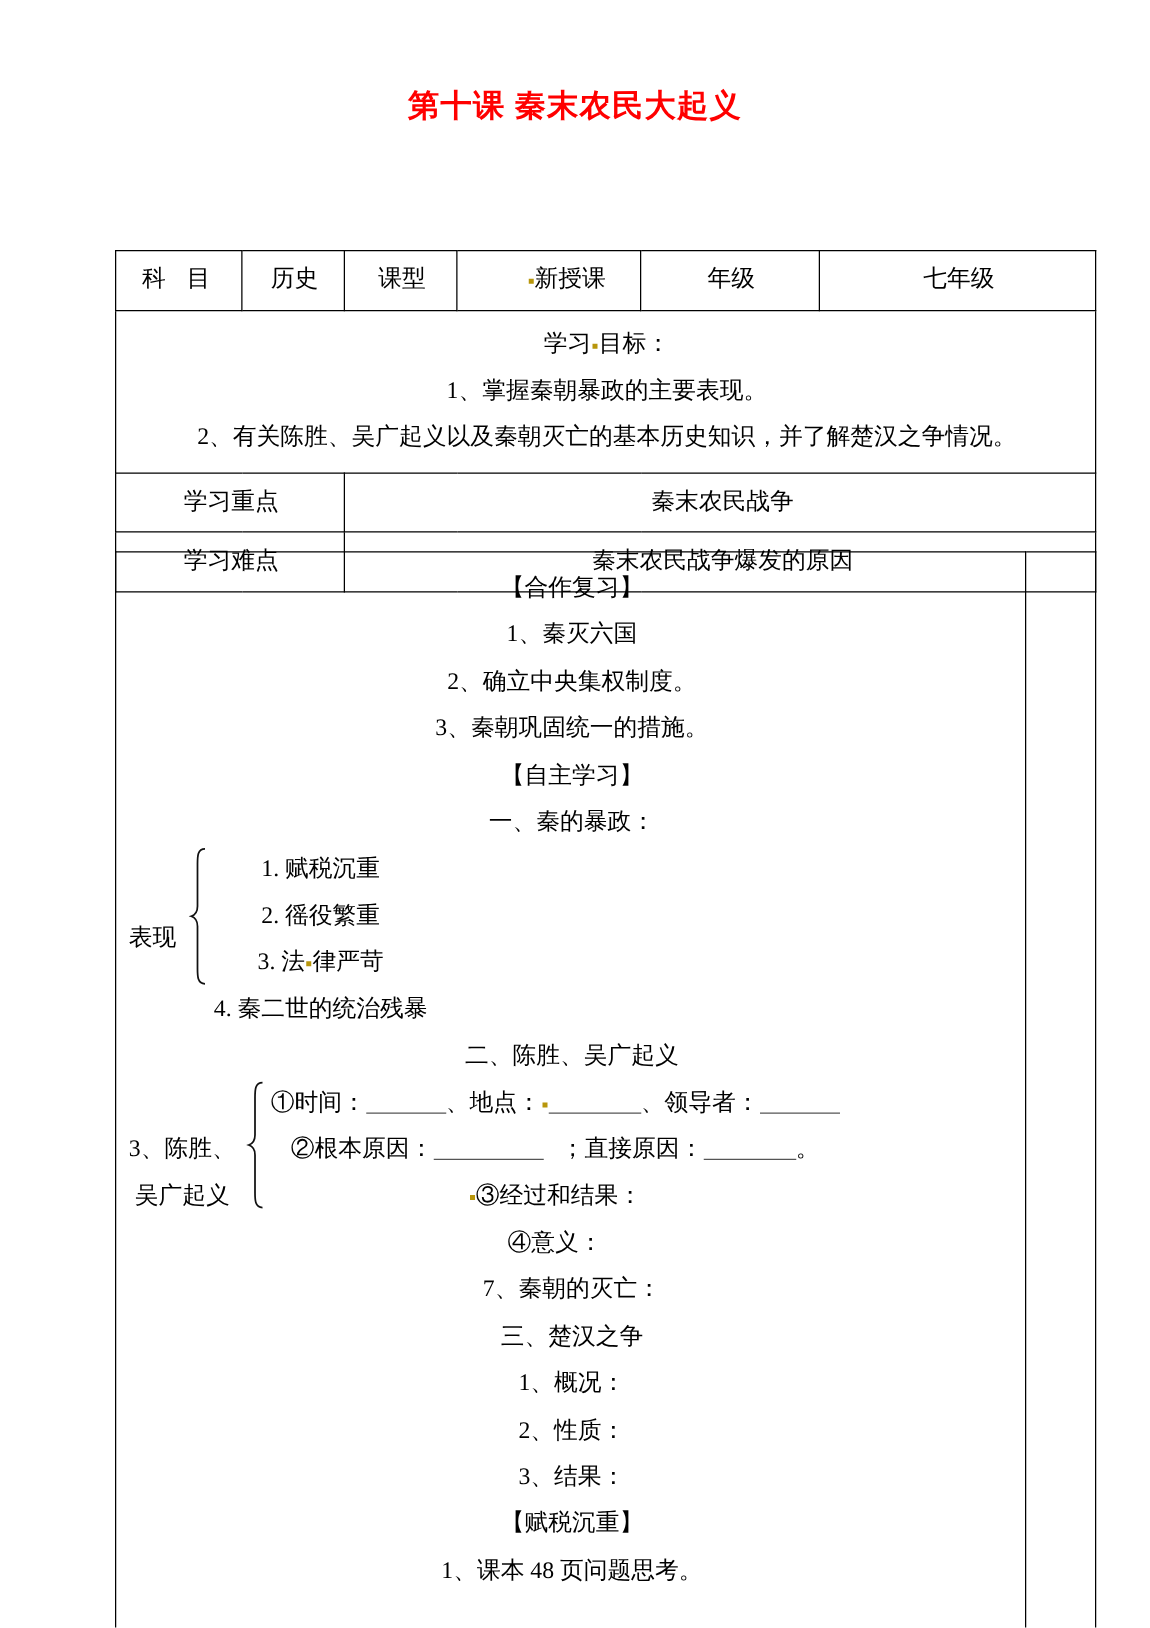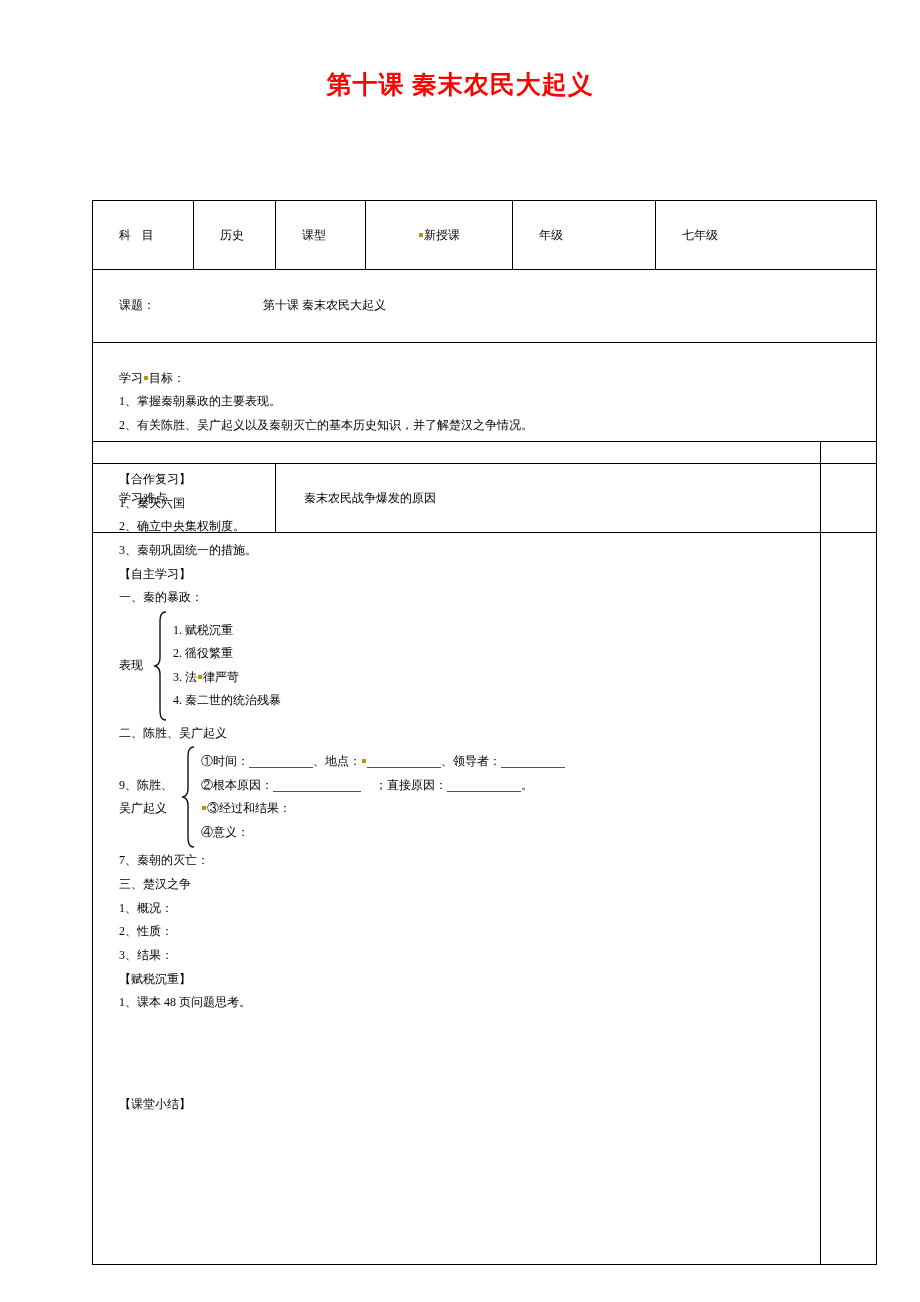--- a/index.html
+++ b/index.html
@@ -42,24 +42,25 @@
     position: absolute;
     left: 92px;
     top: 200px;
     width: 784px;
     border-collapse: collapse;
     table-layout: fixed;
     font-size: 14.5px;
   }
   .sheet td {
     border: 1.4px solid #000000;
-    padding: 16px;
+    padding: 0;
     vertical-align: top;
-    font-size: 12px;
+    font-size: 19px;
     line-height: 1.5;
+    text-align: center;
   }
 
   .cell-pad {
     padding: 9px 8px 9px 10px;
   }
 
   .row-info td { height: 24px; }
 
   .lbl-sp { letter-spacing: 0.32em; }
 
@@ -193,39 +194,39 @@
         <div class="cell-pad subject-row-cell" style="padding-left:36px"><span class="mark"></span><span>新授课</span></div>
       </td>
       <td>
         <div class="cell-pad subject-row-cell">年级</div>
       </td>
       <td>
         <div class="cell-pad subject-row-cell">七年级</div>
       </td>
     </tr>
 
-    <tr>
-      <td class="topic-cell" colspan="6">
-        <div class="topic-inner">
-          <span class="topic-label">课题：</span>
-          <span class="topic-value">第十课 秦末农民大起义</span>
-        </div>
-      </td>
-    </tr>
 
     <tr>
       <td colspan="6">
         <div class="obj-inner">
           <div class="obj-line"><span>学习</span><span class="mark"></span><span>目标：</span></div>
           <div class="obj-line">1、掌握秦朝暴政的主要表现。</div>
           <div class="obj-line">2、有关陈胜、吴广起义以及秦朝灭亡的基本历史知识，并了解楚汉之争情况。</div>
         </div>
       </td>
     </tr>
 
+    <tr>
+      <td colspan="2">
+        <div class="kd-label">学习重点</div>
+      </td>
+      <td colspan="4">
+        <div class="kd-value">秦末农民战争</div>
+      </td>
+    </tr>
 
     <tr>
       <td colspan="2">
         <div class="kd-label">学习难点</div>
       </td>
       <td colspan="4">
         <div class="kd-value">秦末农民战争爆发的原因</div>
       </td>
     </tr>
   </tbody>
@@ -262,21 +263,21 @@
               <div class="bitem">2. 徭役繁重</div>
               <div class="bitem"><span>3. 法</span><span class="mark"></span><span>律严苛</span></div>
               <div class="bitem">4. 秦二世的统治残暴</div>
             </div>
           </div>
 
           <div class="bline bold">二、陈胜、吴广起义</div>
 
           <div class="brace-group group-2">
             <div class="brace-label">
-              <div>9、陈胜、</div>
+              <div>3、陈胜、</div>
               <div>吴广起义</div>
             </div>
             <div class="brace-glyph">
               <svg width="16" height="104" viewBox="0 0 16 104">
                 <path d="M13 2 C7 2 7 8 7 14 L7 44 C7 49 5 51 2 52 C5 53 7 55 7 60 L7 90 C7 96 7 102 13 102" fill="none" stroke="#111" stroke-width="1.4"></path>
               </svg>
             </div>
             <div class="brace-items">
               <div class="bitem">
                 <span>①时间：</span><span class="blank bk-sm"></span><span>、地点：</span><span class="mark"></span><span class="blank bk-md"></span><span>、领导者：</span><span class="blank bk-sm"></span>

